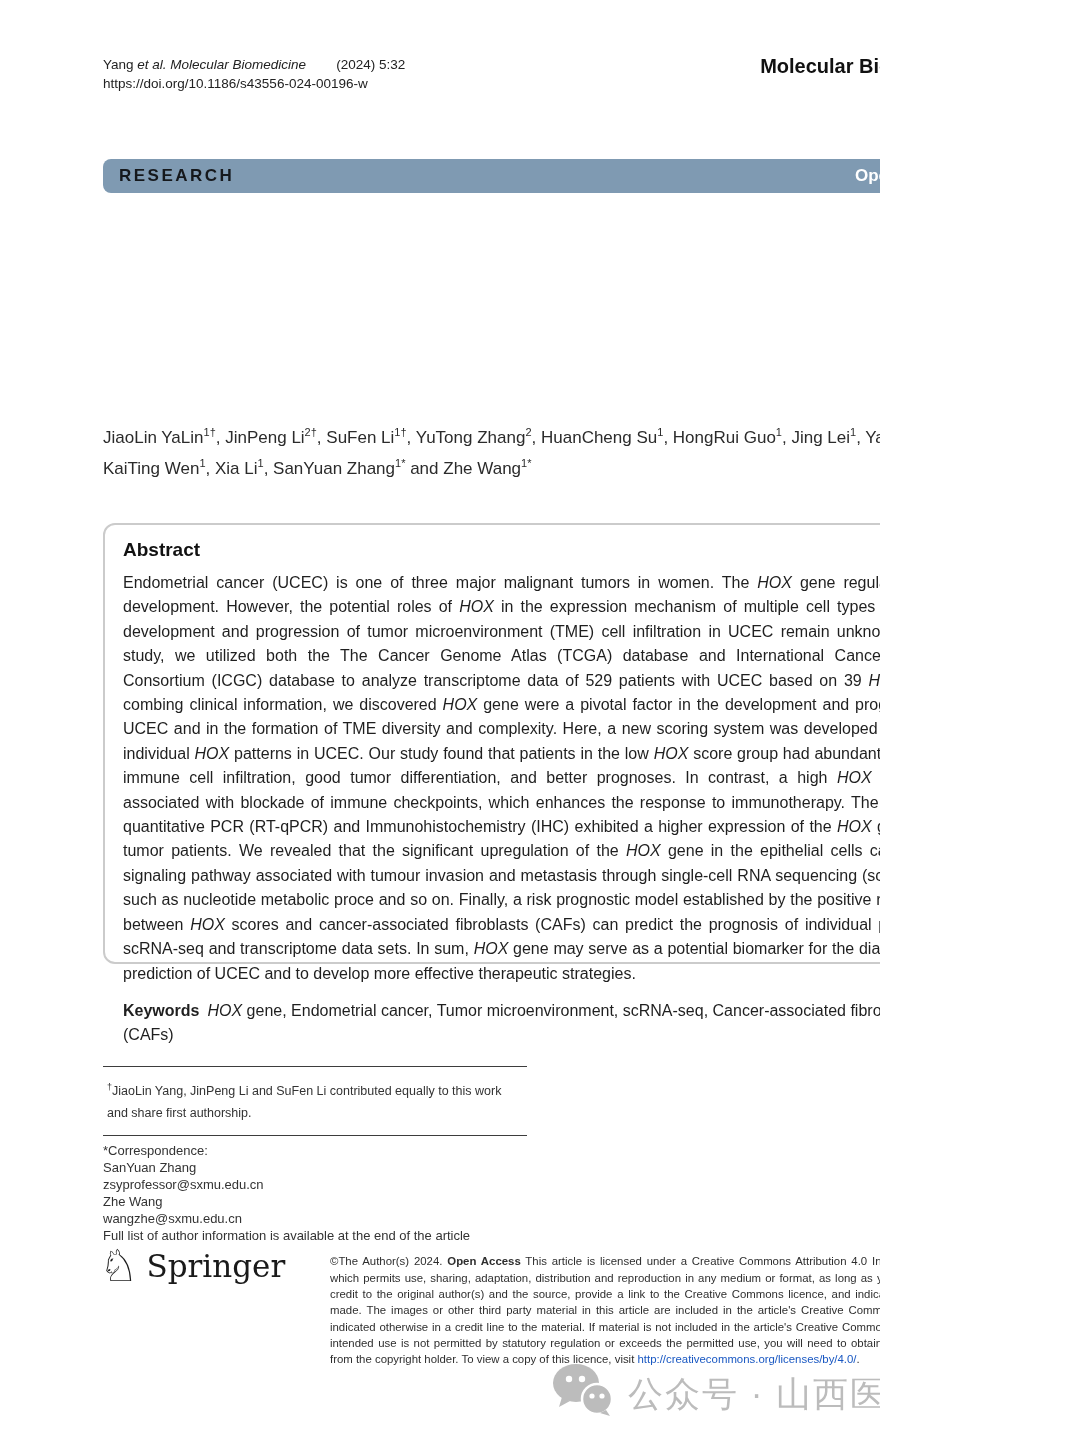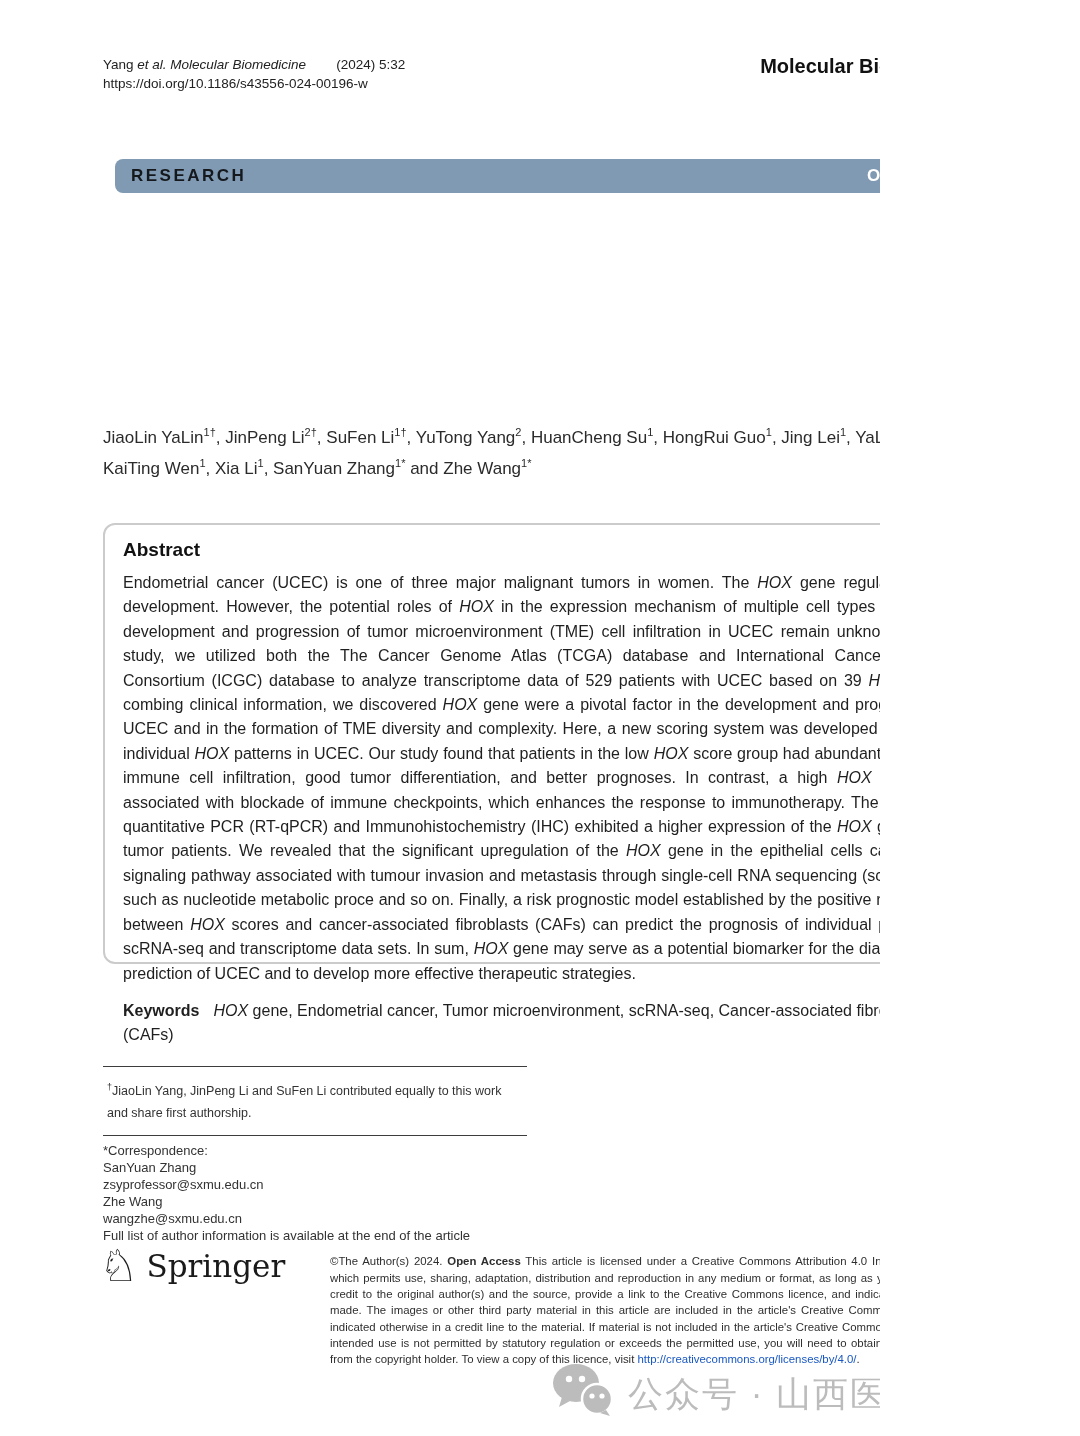--- a/index.html
+++ b/index.html
@@ -10,21 +10,21 @@
 
   
   .header { position:absolute; top:55px; left:103px; width:875px; display:flex; justify-content:space-between; align-items:flex-start; }
   .cite { font-size:13.5px; line-height:19px; color:#222; }
   .cite i { font-style:italic; }
   .cite .issue { margin-left:30px; }
   .journal-name { font-size:20px; font-weight:bold; color:#111;margin-left:28px; }
 
   
   .banner {
-    position:absolute; top:159px; left:115px; width:875px; height:34px;
+    position:absolute; top:159px; left:103px; width:875px; height:34px;
     background:#7f9ab2; border-radius:8px; box-sizing:border-box;
     display:flex; justify-content:space-between; align-items:center; padding:0 16px;
   }
   .banner .research { font-size:17px; font-weight:bold; color:#15181c; letter-spacing:2.5px; }
   .banner .open-access { font-size:17px; font-weight:bold; color:#ffffff; }
 
   
   .check-badge {
     position:absolute; top:199px; left:929px; width:49px; height:55px;
     border:1px solid #cfcfcf; border-radius:5px; background:#fbfbfb;
@@ -48,21 +48,21 @@
   
   .abstract-box {
     position:absolute; top:523px; left:103px; width:875px; height:441px;
     border:2px solid #cbcbcb; border-radius:12px; box-sizing:border-box;
     padding:12px 18px 12px 18px; background:#ffffff;
   }
   .abstract-box h2 { margin:2px 0 10px 0; font-size:19px; font-weight:bold; color:#111; }
   .abstract-body { margin:0; font-size:16px; line-height:24.4px; text-align:justify; color:#1f1f1f; }
   .abstract-body i, .keywords i { font-style:italic; }
   .keywords { margin:13px 0 0 0; font-size:16px; line-height:24px; color:#1f1f1f; }
-  .keywords b { font-weight:bold; margin-right:14px; }
+  .keywords b { font-weight:bold; margin-right:8px; }
 
   
   .footnotes { position:absolute; top:1066px; left:103px; width:424px; color:#333; }
   .fn-rule { border:none; border-top:1.5px solid #3d3d3d; margin:0; }
   .equal-contrib { margin:4px; padding:5px 0 7px 0; font-size:12.5px; line-height:22px; }
   .equal-contrib sup { font-size:9px; }
   .correspondence { padding-top:6px; font-size:13px; line-height:17px; }
   .correspondence div { margin:0; }
 
   
@@ -116,21 +116,21 @@
 
   <div class="authors">
     
   
       <span class="author"><span>JiaoLin YaLin</span><sup>1†</sup><span>, </span></span>
     
       <span class="author"><span>JinPeng Li</span><sup>2†</sup><span>, </span></span>
     
       <span class="author"><span>SuFen Li</span><sup>1†</sup><span>, </span></span>
     
-      <span class="author"><span>YuTong Yang</span><sup>2</sup><span>, </span></span>
+      <span class="author"><span>YuTong Zhang</span><sup>2</sup><span>, </span></span>
     
       <span class="author"><span>HuanCheng Su</span><sup>1</sup><span>, </span></span>
     
       <span class="author"><span>HongRui Guo</span><sup>1</sup><span>, </span></span>
     
       <span class="author"><span>Jing Lei</span><sup>1</sup><span>, </span></span>
     
       <span class="author"><span>YaLin Wang</span><sup>1</sup><span>, </span></span>
     
       <span class="author"><span>KaiTing Wen</span><sup>1</sup><span>, </span></span>

